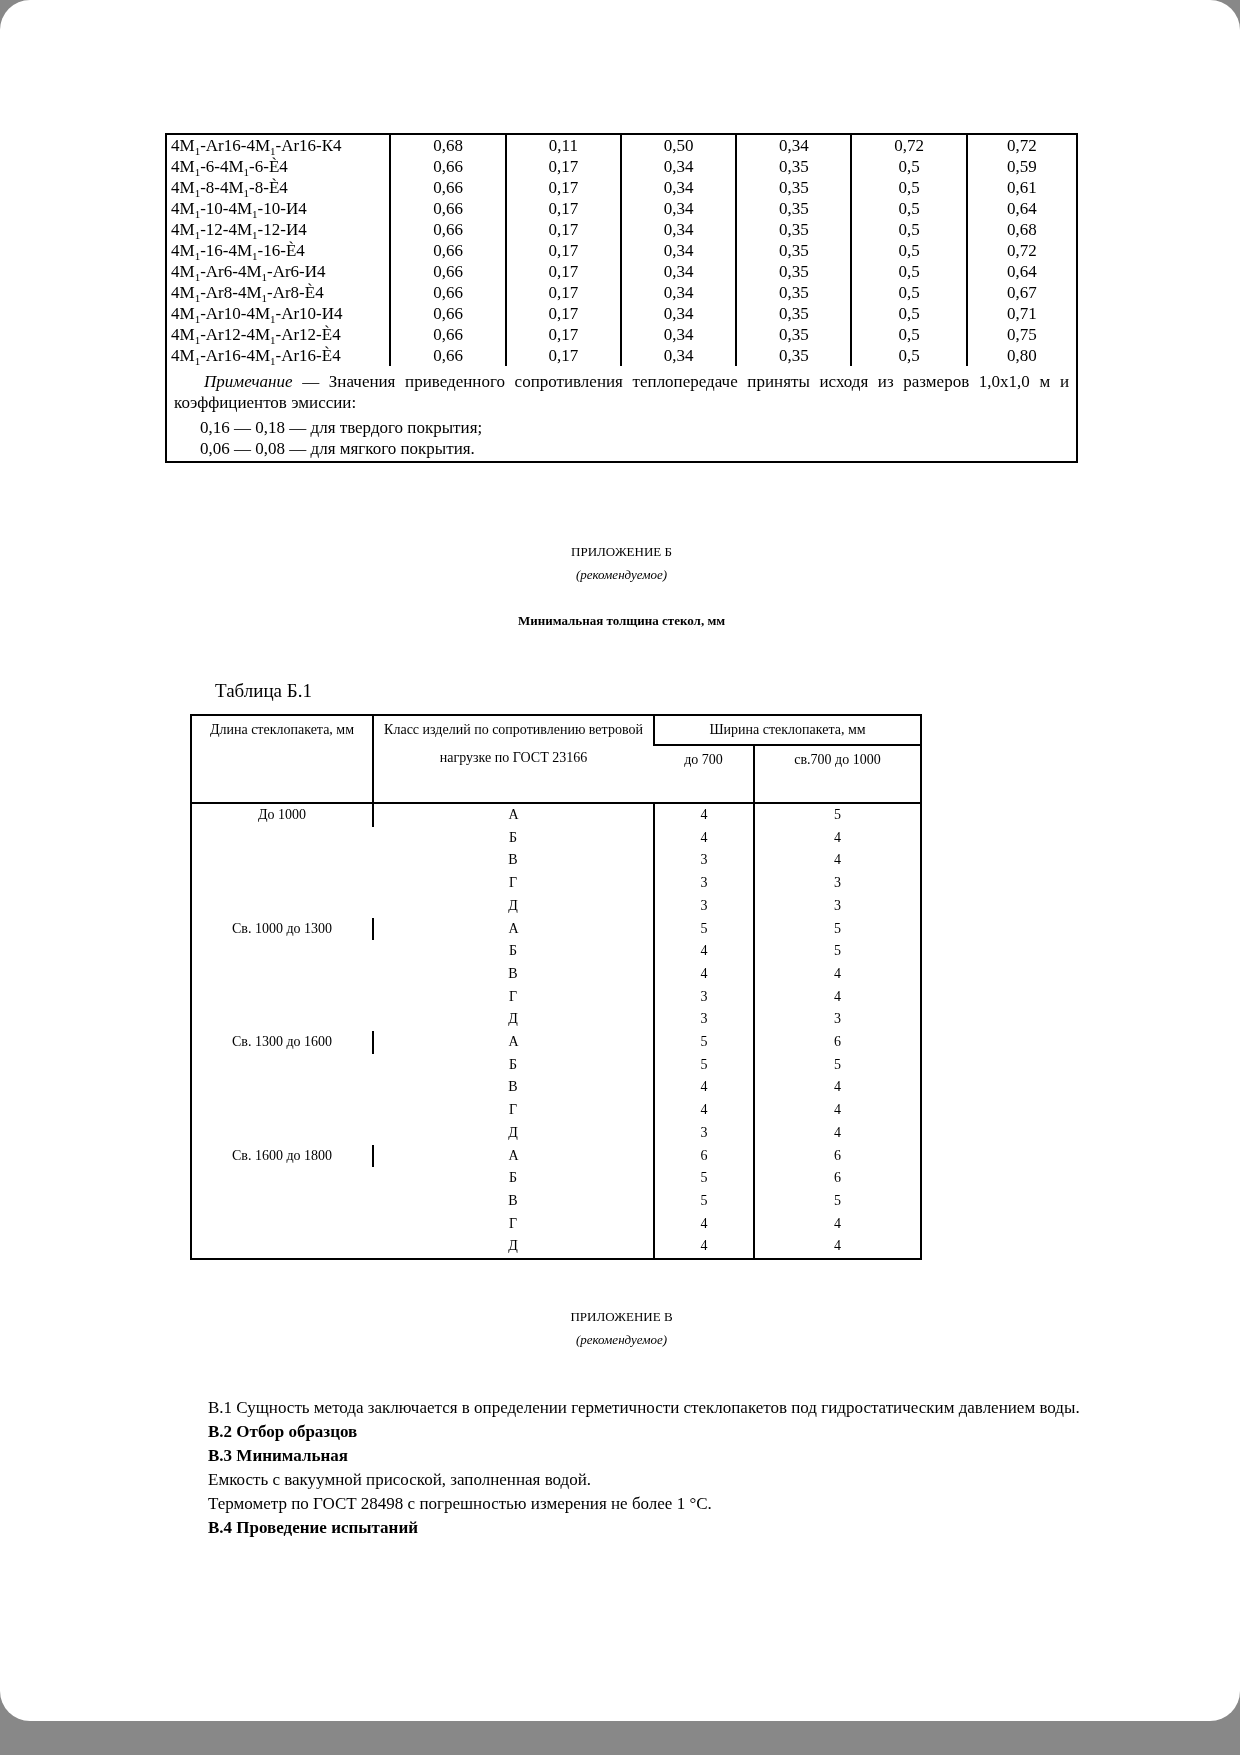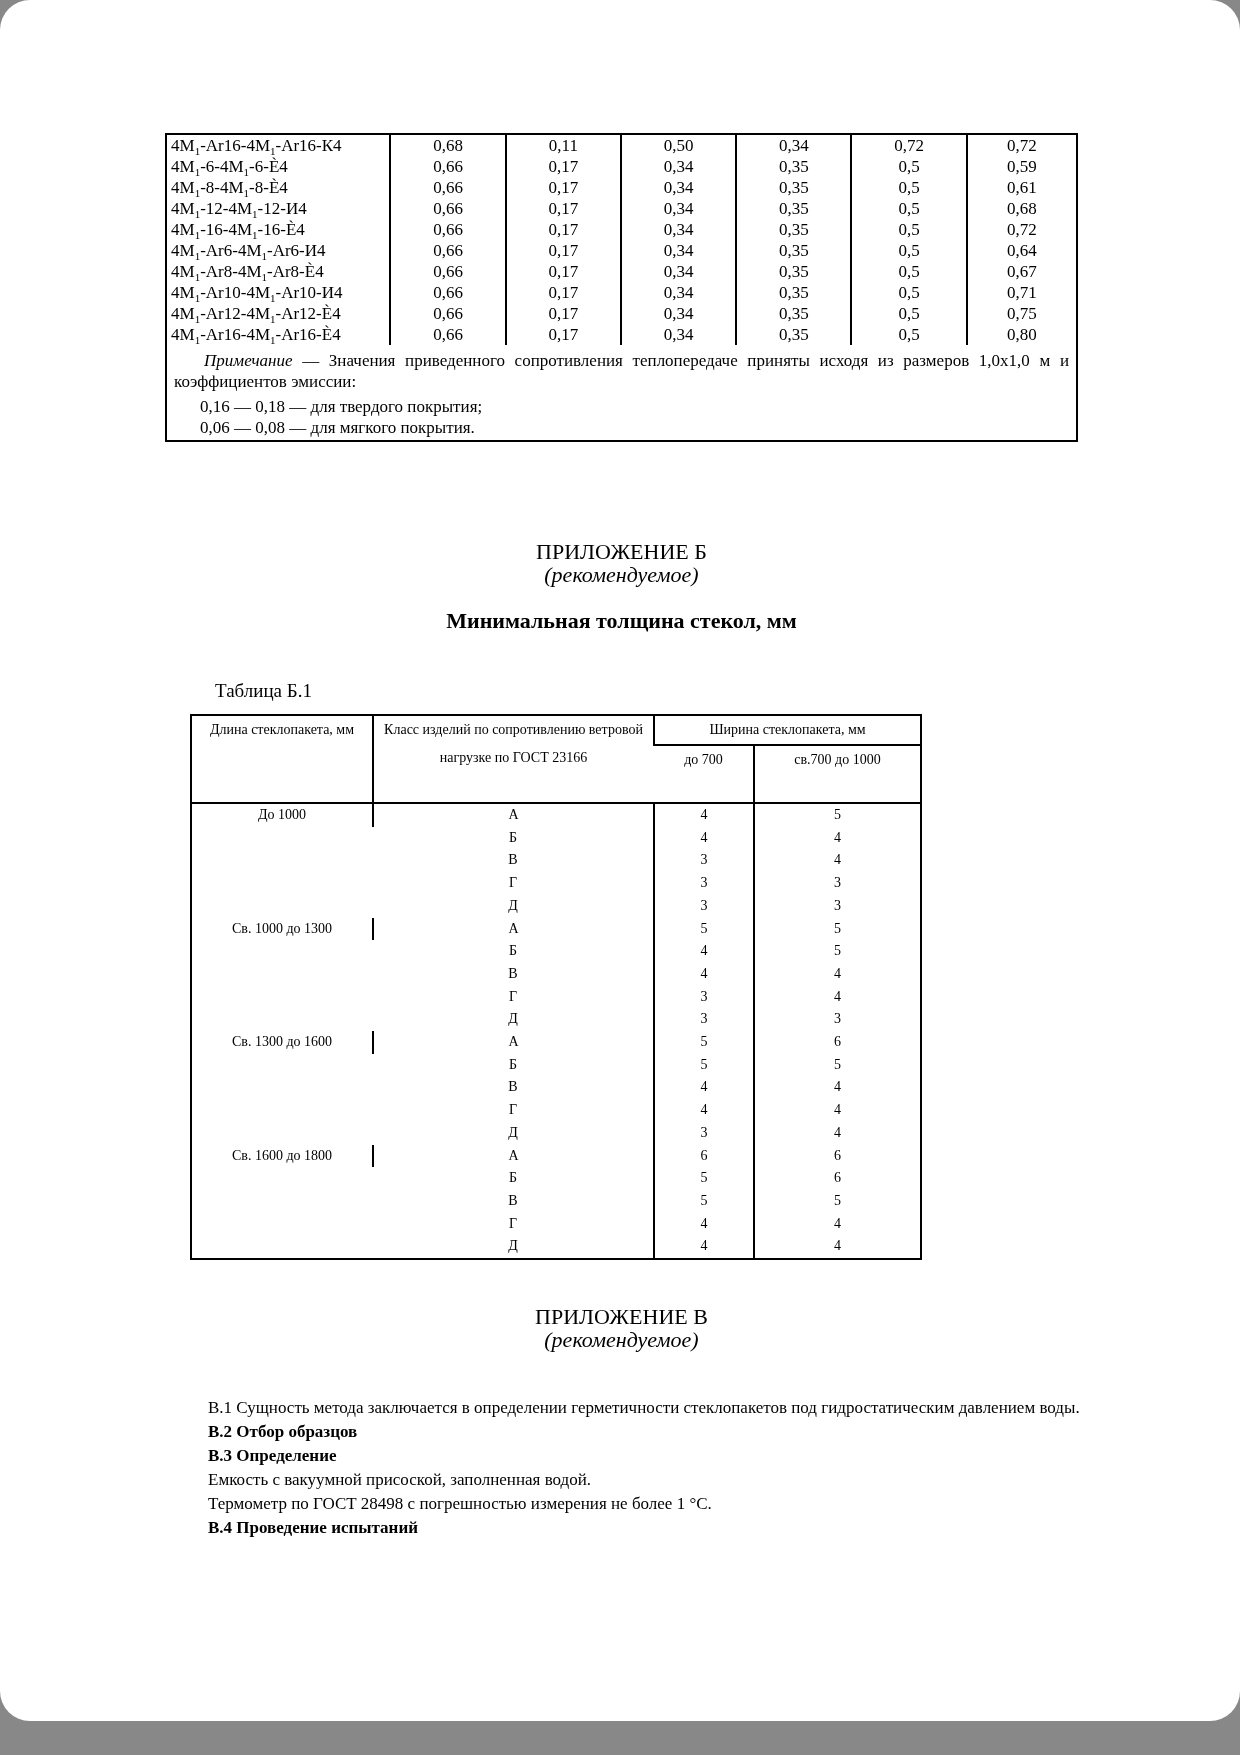--- a/index.html
+++ b/index.html
@@ -23,21 +23,21 @@
   .table-a td { padding:0; height:21px; line-height:21px; text-align:center; vertical-align:middle; }
   .table-a td.name-cell { text-align:left; padding-left:4px; }
   .table-a tr.data-row td + td { border-left:2px solid #000; }
   .table-a sub { font-size:11px; line-height:0; }
   .table-a td.note-cell { text-align:left; height:auto; line-height:21px; padding:1px 3px 2px 3px; }
   .note-par { text-align:justify; text-indent:30px; margin:4px; }
   .note-item { text-indent:30px; margin:0; }
   .it { font-style:italic; }
 
   
-  .center-block { position:absolute; left:165px; width:913px; text-align:center; font-size:22px; line-height:23px; }
+  .center-block { position:absolute; left:165px; width:913px; text-align:center; font-size:13px; line-height:23px; }
   .bold { font-weight:bold; }
 
   .table-label { position:absolute; left:215px; top:680px; font-size:19px; }
 
   
   .table-b1 {
     position:absolute; left:190px; top:714px; width:730px;
     border-collapse:collapse; table-layout:fixed;
     border:2px solid #000;
     font-size:14px;
@@ -90,20 +90,29 @@
           <td>0,59</td>
         </tr>
         <tr class="data-row">
           <td class="name-cell">4М<sub>1</sub>-8-4М<sub>1</sub>-8-È4</td>
           <td>0,66</td>
           <td>0,17</td>
           <td>0,34</td>
           <td>0,35</td>
           <td>0,5</td>
           <td>0,61</td>
+        </tr>
+        <tr class="data-row">
+          <td class="name-cell">4М<sub>1</sub>-10-4М<sub>1</sub>-10-И4</td>
+          <td>0,66</td>
+          <td>0,17</td>
+          <td>0,34</td>
+          <td>0,35</td>
+          <td>0,5</td>
+          <td>0,64</td>
         </tr>
         <tr class="data-row">
           <td class="name-cell">4М<sub>1</sub>-12-4М<sub>1</sub>-12-И4</td>
           <td>0,66</td>
           <td>0,17</td>
           <td>0,34</td>
           <td>0,35</td>
           <td>0,5</td>
           <td>0,68</td>
         </tr>
@@ -307,19 +316,19 @@
   </table>
 
   <div class="center-block" style="top:1305px">
     <div>ПРИЛОЖЕНИЕ В</div>
     <div class="it">(рекомендуемое)</div>
   </div>
 
   <div class="paras">
       <p class="justify">В.1 Сущность метода заключается в определении герметичности стеклопакетов под гидростатическим давлением воды.</p>
       <p class="bold ">В.2 Отбор образцов</p>
-      <p class="bold ">В.3 Определение</p>
+      <p class="bold ">В.3 Минимальная</p>
       <p class="">Емкость с вакуумной присоской, заполненная водой.</p>
       <p class="">Термометр по ГОСТ 28498 с погрешностью измерения не более 1 °С.</p>
       <p class="bold ">В.4 Проведение испытаний</p>
     </div>
 
 </div>
 
 </body></html>

